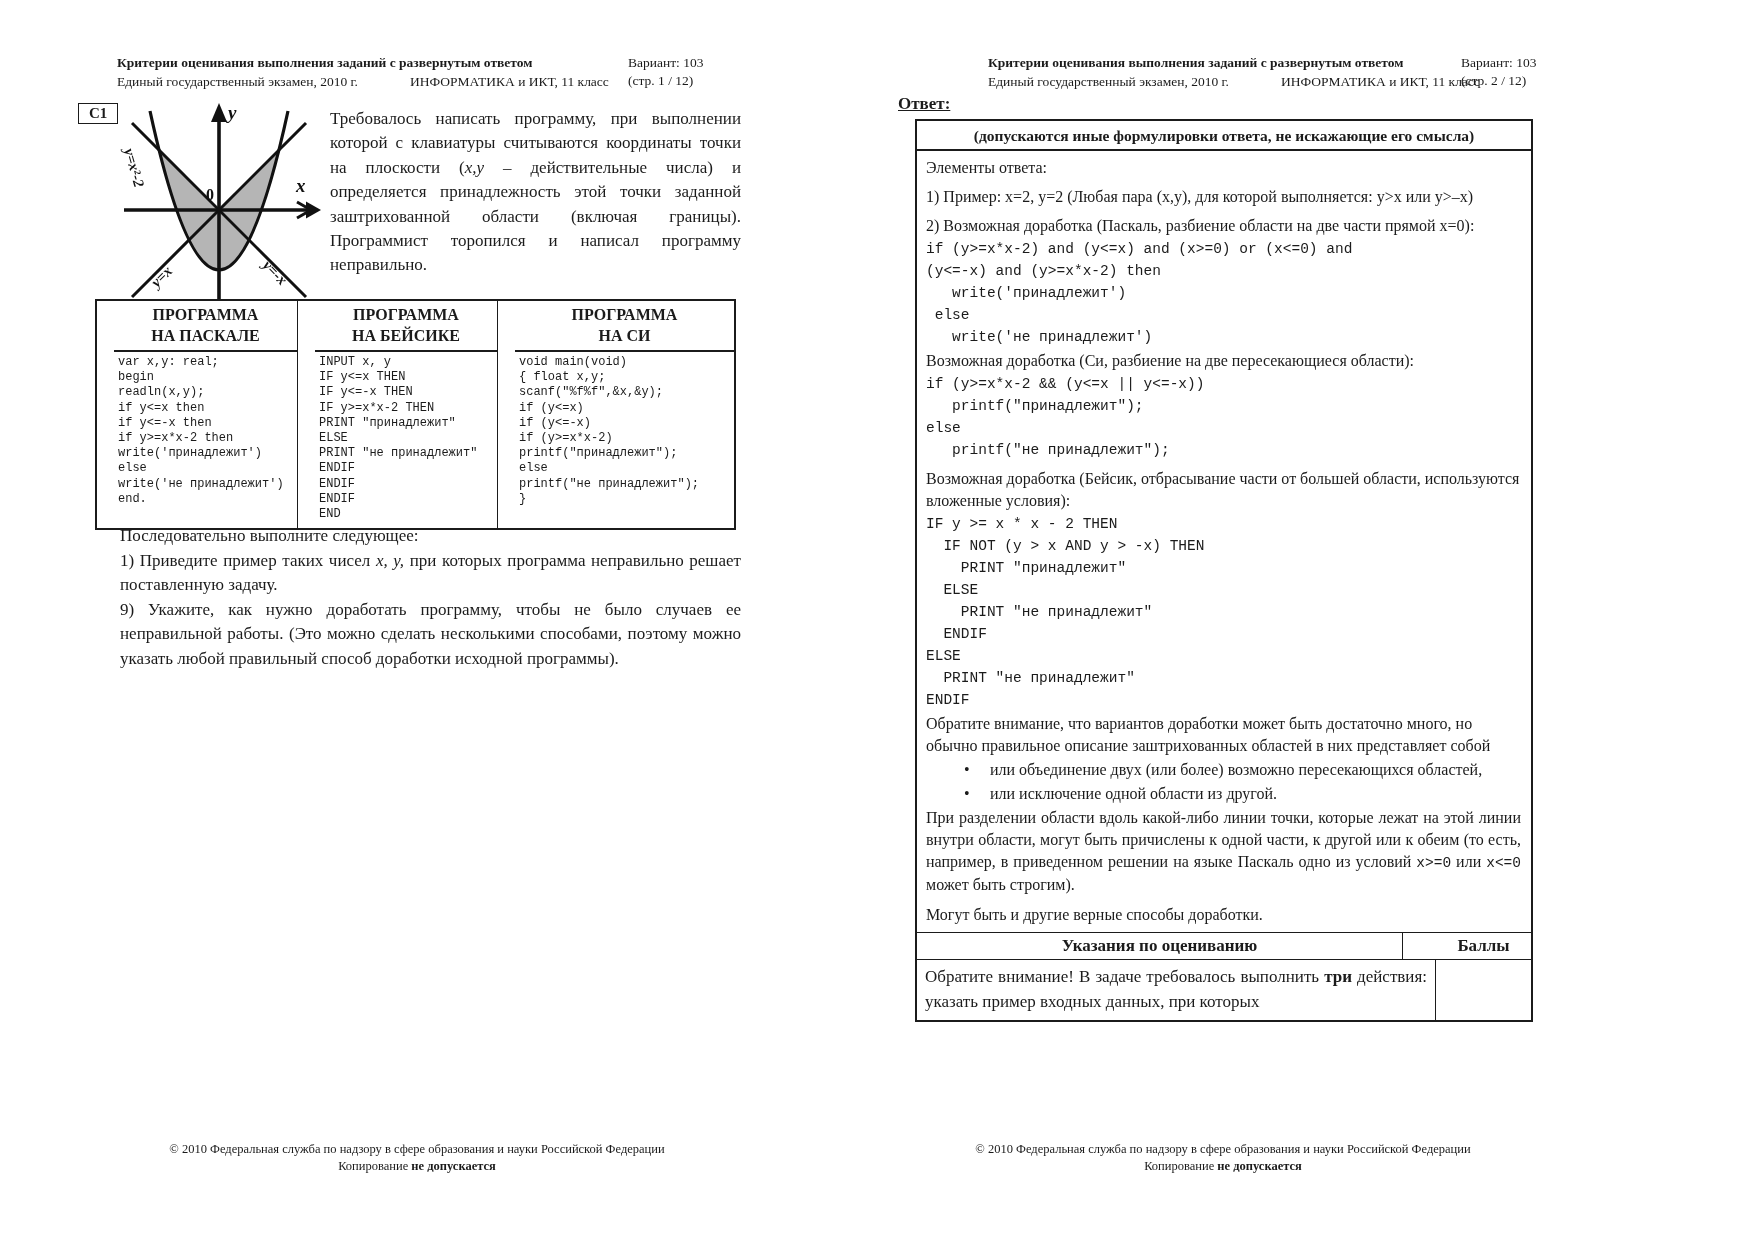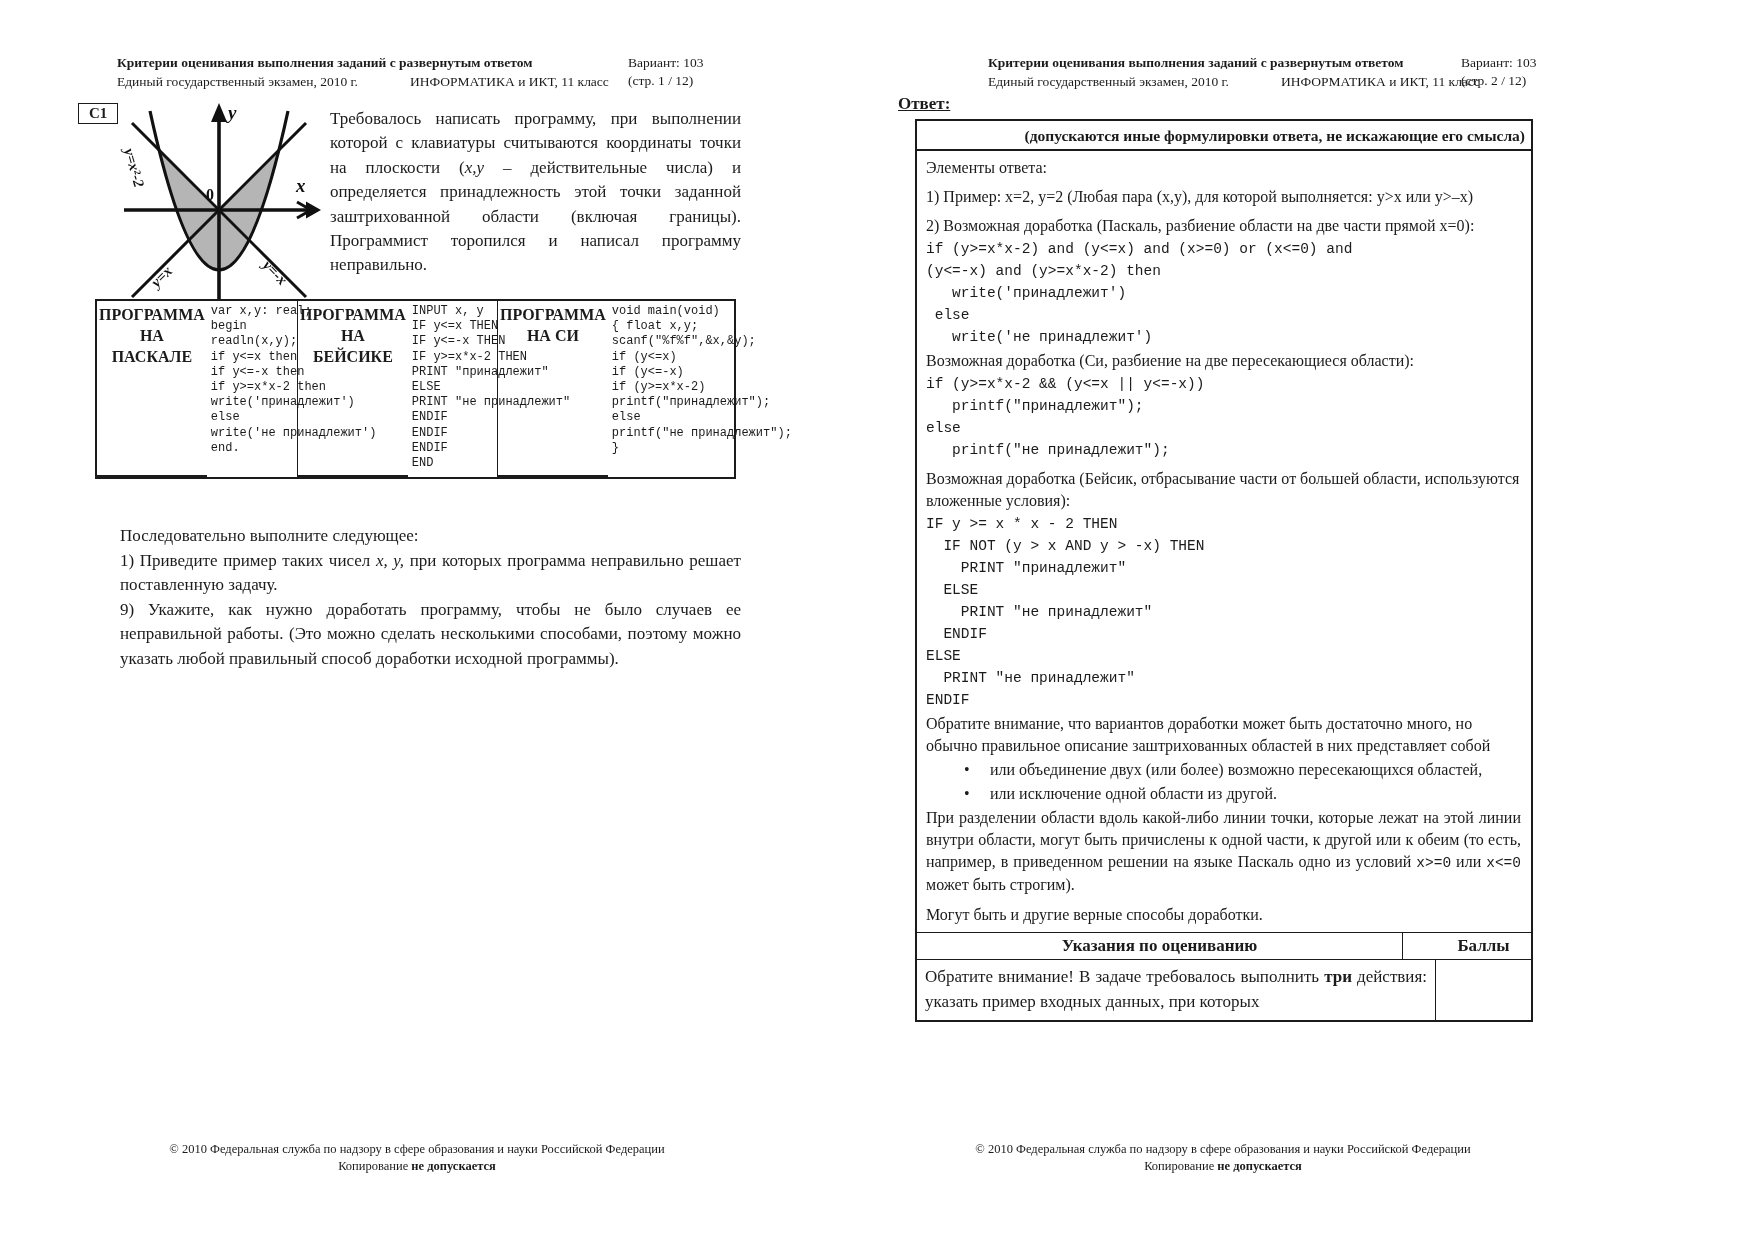--- a/index.html
+++ b/index.html
@@ -27,38 +27,38 @@
   .graph text { fill:#111; }
   .glabel { font:italic bold 15px "Liberation Serif", serif; }
   .gaxis  { font:italic bold 19px "Liberation Serif", serif; }
   .gzero  { font:bold 16px "Liberation Serif", serif; }
 
   .intro { position:absolute; font-size:17px; line-height:24.4px; text-align:justify; }
   .it { font-style:italic; }
 
   
   .prog-table { position:absolute; display:flex; border:2px solid #1b1b1b; background:#fff; }
-  .prog-col { display:flex; flex-direction:row; }
+  .prog-col { display:flex; flex-direction:column;padding-left:17px; }
   .prog-col + .prog-col { border-left:1.6px solid #1b1b1b; }
   .prog-head { text-align:center; font-size:16px; font-weight:bold; line-height:21px;
     padding:3px 2px 4px; border-bottom:2px solid #1b1b1b; }
   .code { font-family:"Liberation Mono","DejaVu Sans Mono",monospace; white-space:pre; }
   .prog-code { font-size:12px; line-height:15.2px; padding:3px 4px 6px; flex:1; }
 
   .steps { position:absolute; font-size:17px; line-height:24.5px; text-align:justify; }
 
   .footer { position:absolute; text-align:center; font-size:12.5px; line-height:17px; }
   .b { font-weight:bold; }
 
   
   .answer-label { position:absolute; font-weight:bold; font-size:17px; text-decoration:underline; }
   .ans-table { position:absolute; border:2px solid #1b1b1b; background:#fff; }
   .ans-head { border-bottom:2px solid #1b1b1b; text-align:center; padding:4px 6px 3px; }
   .ans-head-1 { font-weight:bold; font-size:17px; line-height:23px; }
-  .ans-head-2 { font-weight:bold; font-size:15.5px; line-height:21px;text-align:right; }
+  .ans-head-2 { font-weight:bold; font-size:15.5px; line-height:21px; }
   .ans-body { padding:6px 10px 6px 9px; font-size:16px; line-height:22px; }
   .ans-body p { margin-top:7px; }
   .ans-body p.first { margin-top:0; }
   .rcode { font-size:14.5px; line-height:22px; margin-top:1px; }
   .bullet-row { display:flex; margin:2px 0 0 38px; }
   .bullet-glyph { width:26px; }
   .score-head { display:flex; border-top:1.8px solid #1b1b1b;gap:33px; }
   .score-head-label { flex:1; text-align:center; font-weight:bold; font-size:17px;
     padding:3px 4px; border-right:1.6px solid #1b1b1b; }
   .score-head-pts { width:95px; text-align:center; font-weight:bold; font-size:17px; padding:3px 4px; }

